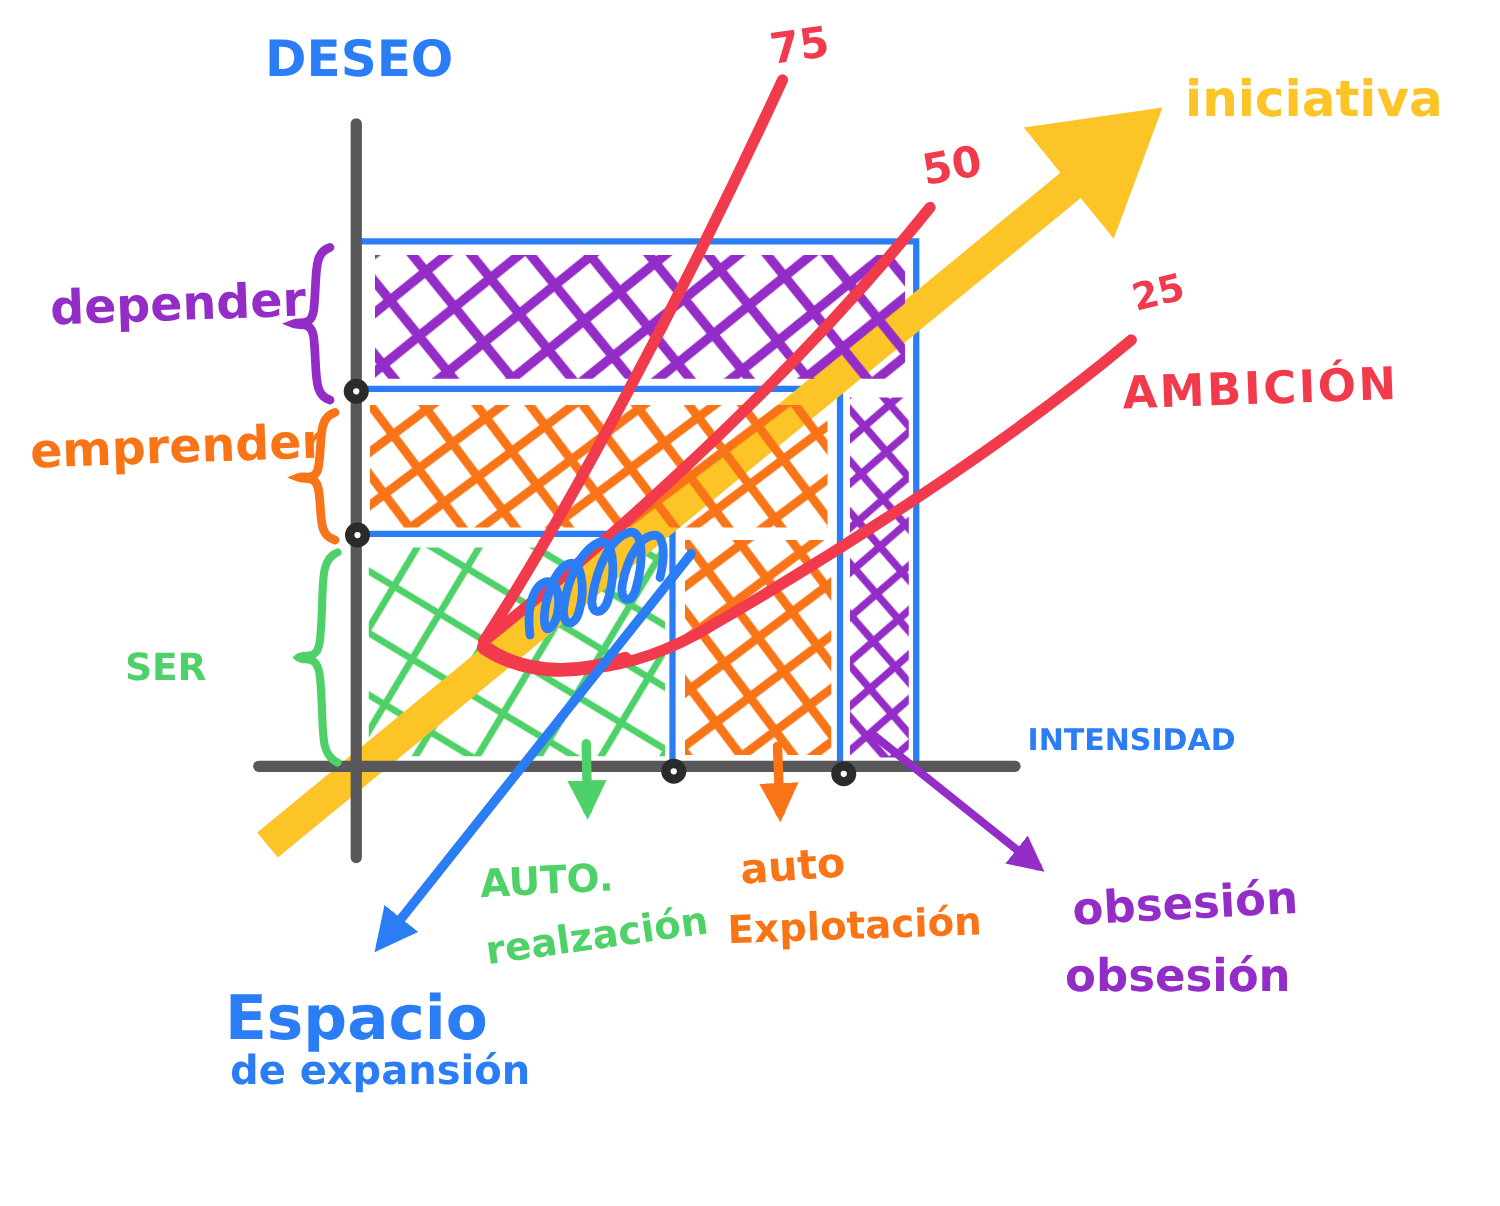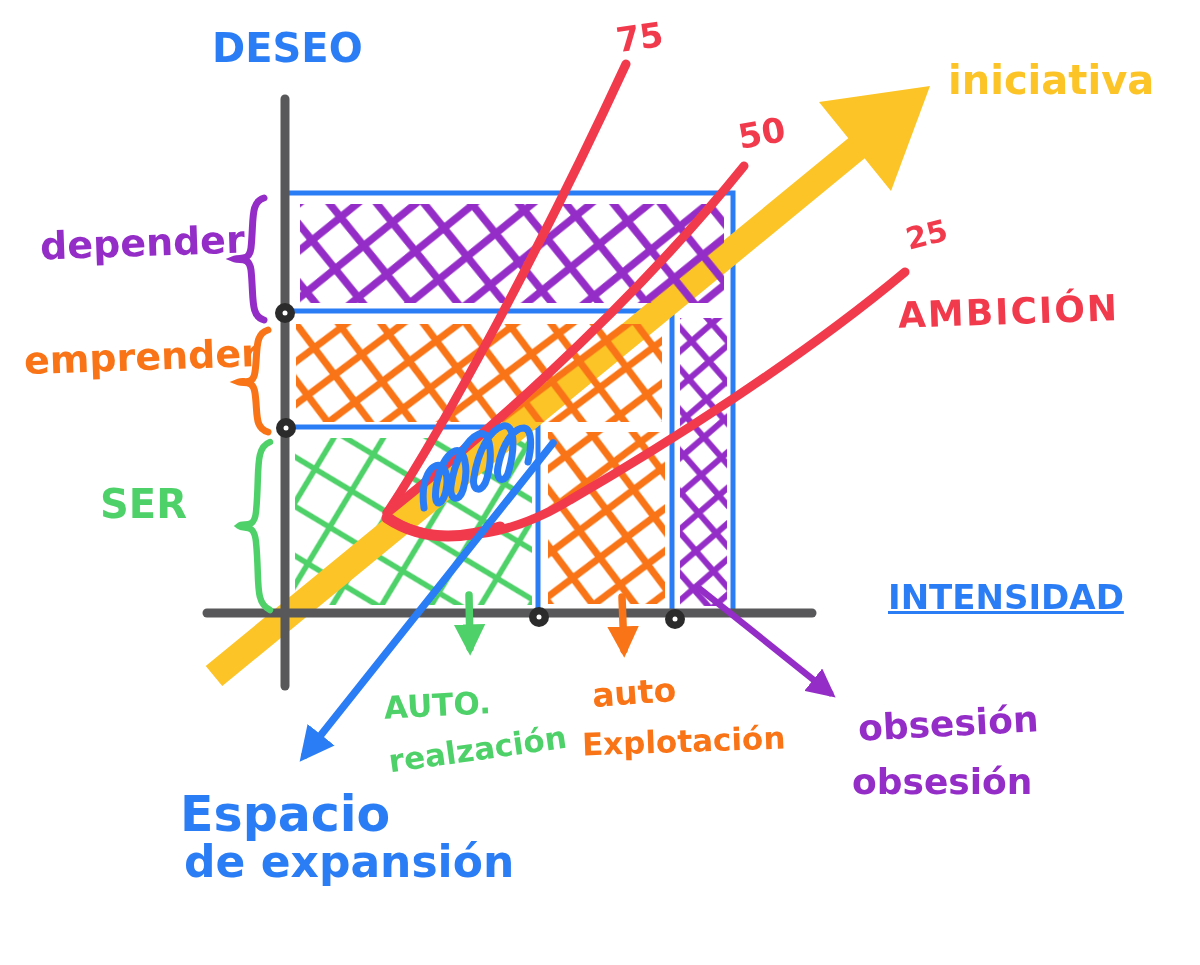--- a/index.html
+++ b/index.html
@@ -98,38 +98,38 @@
     </g>
 
     <g fill="none" stroke-linecap="round">
       <path d="M264,198 C250,202 254,220 251,248 C249,262 240,257 235,259 C240,261 249,256 251,270 C254,298 250,316 264,320" stroke="#942dc7" stroke-width="7"></path>
       <path d="M268,330 C254,334 258,352 255,372 C253,386 244,380 239,382 C244,384 253,379 255,393 C258,413 254,428 268,432" stroke="#f97416" stroke-width="7"></path>
       <path d="M270,442 C254,448 260,472 256,512 C254,530 244,522 239,526 C244,530 254,522 256,542 C260,582 254,602 270,610" stroke="#4fd169" stroke-width="6.5"></path>
     </g>
   </svg>
 
   <div class="lbl blue" style="left:212px;top:28px;font-size:40px;">DESEO</div>
-  <div class="lbl blue" style="left:888px;top:580px;font-size:34px;text-decoration:underline;">INTENSIDAD</div>
+  <div class="lbl blue" style="left:822px;top:580px;font-size:24px;">INTENSIDAD</div>
 
   <div class="lbl purple" style="left:40px;top:224px;font-size:38px;transform:rotate(-2deg);">depender</div>
   <div class="lbl orange" style="left:24px;top:338px;font-size:38px;transform:rotate(-2deg);">emprender</div>
-  <div class="lbl green" style="left:100px;top:484px;font-size:40px;">SER</div>
+  <div class="lbl green" style="left:100px;top:520px;font-size:30px;">SER</div>
 
   <div class="lbl red" style="left:616px;top:20px;font-size:34px;transform:rotate(-8deg);">75</div>
   <div class="lbl red" style="left:738px;top:116px;font-size:34px;transform:rotate(-10deg);">50</div>
   <div class="lbl red" style="left:906px;top:220px;font-size:30px;transform:rotate(-14deg);">25</div>
   <div class="lbl red" style="left:898px;top:294px;font-size:36px;transform:rotate(-2deg);letter-spacing:2px;">AMBICIÓN</div>
 
   <div class="lbl yellow" style="left:948px;top:60px;font-size:40px;">iniciativa</div>
 
   <div class="lbl green" style="left:384px;top:690px;font-size:31px;transform:rotate(-3deg);">AUTO.</div>
   <div class="lbl green" style="left:388px;top:734px;font-size:31px;transform:rotate(-8deg);">realzación</div>
 
   <div class="lbl orange" style="left:592px;top:676px;font-size:33px;transform:rotate(-4deg);">auto</div>
   <div class="lbl orange" style="left:582px;top:726px;font-size:31px;transform:rotate(-2deg);">Explotación</div>
 
   <div class="lbl purple" style="left:858px;top:706px;font-size:36px;transform:rotate(-3deg);">obsesión</div>
   <div class="lbl purple" style="left:852px;top:764px;font-size:36px;">obsesión</div>
 
   <div class="lbl blue" style="left:180px;top:790px;font-size:49px;">Espacio</div>
-  <div class="lbl blue" style="left:184px;top:840px;font-size:44px;">de expansión</div>
+  <div class="lbl blue" style="left:184px;top:840px;font-size:32px;">de expansión</div>
 
 </div>
 
 </body></html>

